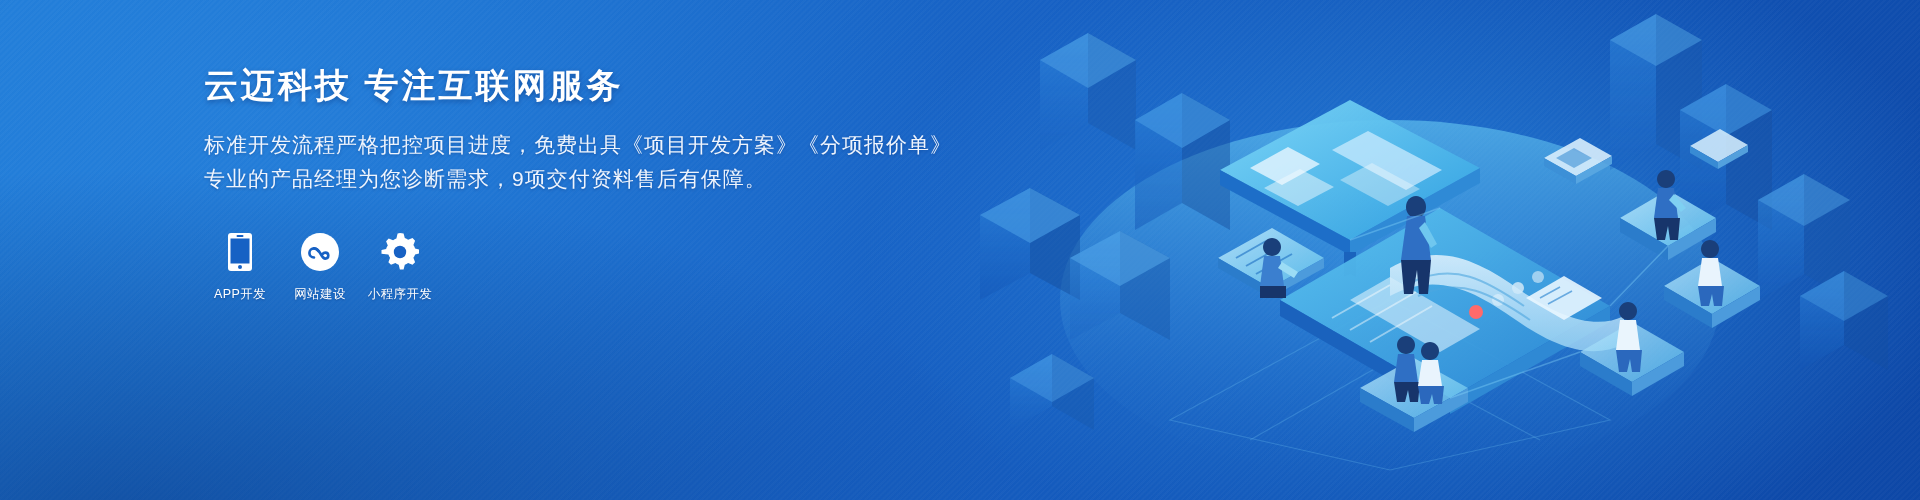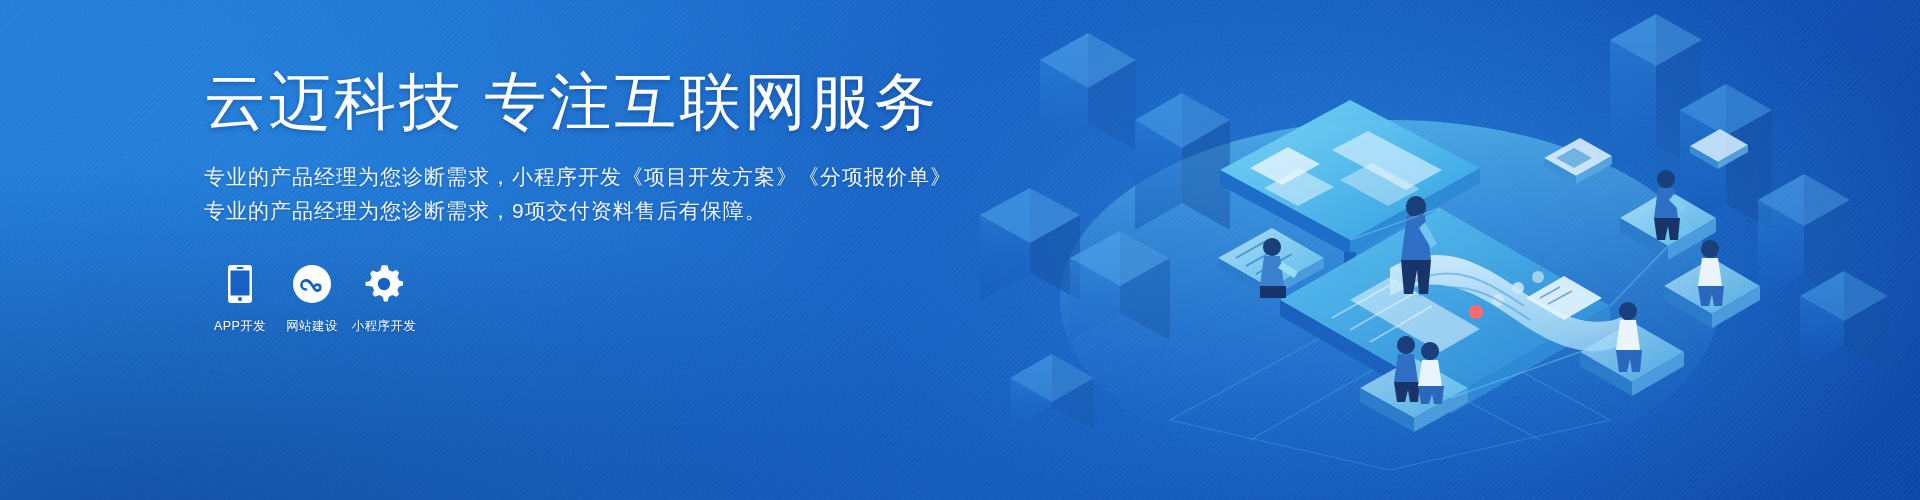--- a/index.html
+++ b/index.html
@@ -24,33 +24,33 @@
   }
   
   #banner::after{
     content:""; position:absolute; inset:0; pointer-events:none;
     background:radial-gradient(ellipse 1300px 500px at 120px 520px, rgba(5,40,110,0.45) 0%, rgba(5,40,110,0) 70%);
   }
 
   .copy { position:absolute; left:204px; top:66px; z-index:6; }
 
   .headline{
-    font-size:62px; font-weight:normal; color:#ffffff; letter-spacing:3px;
+    font-size:34px; font-weight:bold; color:#ffffff; letter-spacing:3px;
     line-height:1.15; white-space:nowrap;
     text-shadow:0 2px 5px rgba(0,30,90,0.35);
   }
 
   .sub { margin-top:23px; }
   .sub-line{
     font-size:21px; color:#eef4fd; line-height:1.62; letter-spacing:1px;
     white-space:nowrap; font-weight:normal;
     text-shadow:0 1px 3px rgba(0,30,90,0.3);
   }
 
-  .services{ margin-top:34px; display:flex; align-items:flex-start; gap:0; }
+  .services{ margin-top:34px; display:flex; align-items:flex-start; gap:8px; }
   .svc{
     width:72px; display:flex; flex-direction:column; align-items:center;
     cursor:pointer;
   }
   .svc .glyph{
     height:44px; display:flex; align-items:center; justify-content:center;
     margin-bottom:12px;
   }
   .svc .glyph svg{ display:block; fill:#ffffff; }
   .svc .lbl{
@@ -290,21 +290,21 @@
         <path d="M530 398 L660 352"></path>
       </g>
     </svg>
   </div>
 
   <div class="copy">
 
     <h1 class="headline">云迈科技 专注互联网服务</h1>
 
     <div class="sub">
-      <div class="sub-line">专业的产品经理为您诊断需求，小程序开发《项目开发方案》《分项报价单》</div>
+      <div class="sub-line">标准开发流程严格把控项目进度，免费出具《项目开发方案》《分项报价单》</div>
       <div class="sub-line">专业的产品经理为您诊断需求，9项交付资料售后有保障。</div>
     </div>
 
     <div class="services">
 
       <div class="svc">
         <span class="glyph">
           <svg width="24" height="38" viewBox="0 0 24 38">
             <rect x="0" y="0" width="24" height="38" rx="3" ry="3"></rect>
             <rect x="2.5" y="5.5" width="19" height="25" fill="#1761c4"></rect>

